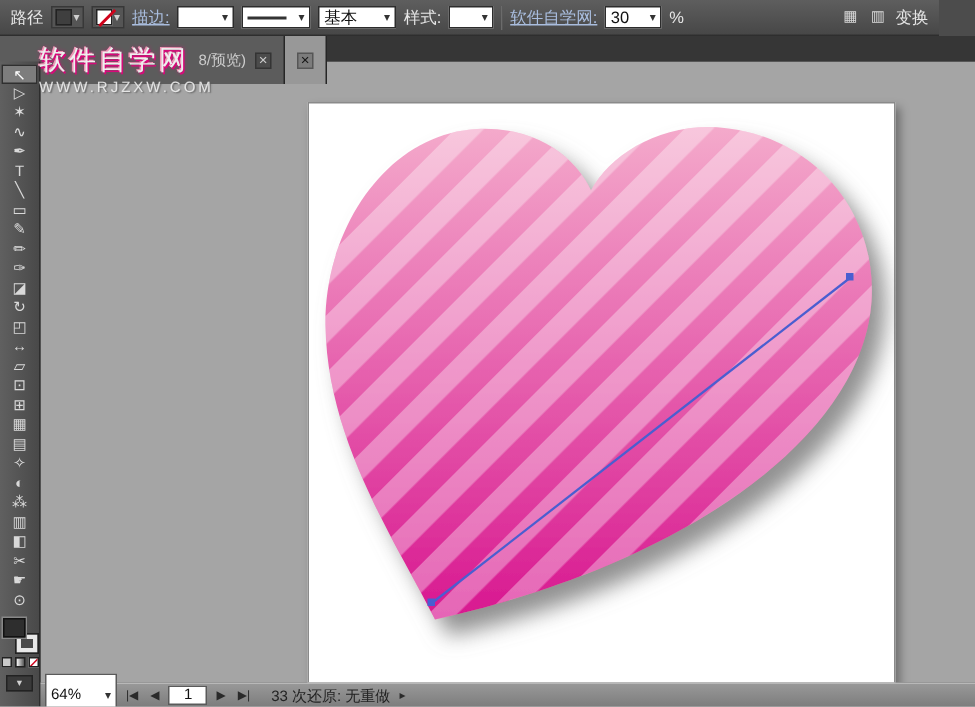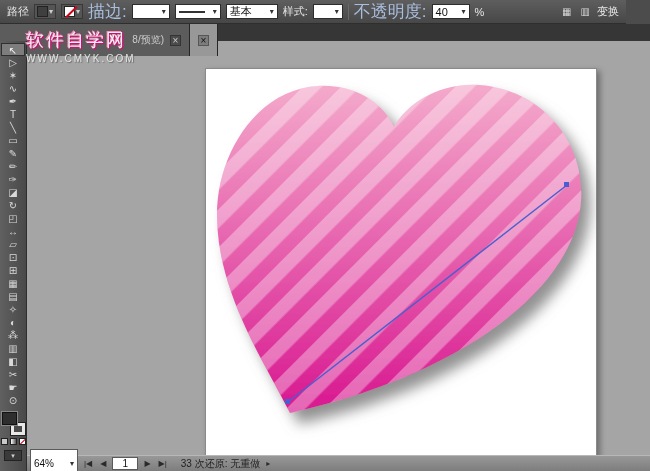--- a/index.html
+++ b/index.html
@@ -4,21 +4,21 @@
 <style>
   *{margin:0;padding:0;box-sizing:border-box;font-family:"Liberation Sans","DejaVu Sans",sans-serif}
   html,body{width:650px;height:471px}
   body{position:relative;background:#4c4c4c;overflow:hidden;font-size:11px;color:#e3e3e3}
 
   
   .options-bar{position:absolute;left:0;top:0;width:626px;height:24px;
     background:linear-gradient(#5e5e5e,#474747);border-bottom:1px solid #2e2e2e;
     display:flex;align-items:center;gap:5px;padding:0 7px;z-index:30}
   .ob-label{font-size:11px;color:#e6e6e6;white-space:nowrap}
-  .ob-link{font-size:17px;color:#a9bdde;white-space:nowrap;cursor:pointer}
+  .ob-link{font-size:11px;color:#a9bdde;text-decoration:underline;white-space:nowrap;cursor:pointer}
   .swatch-drop{display:flex;align-items:center;gap:1px;background:#555;border:1px solid #383838;padding:1px 2px;cursor:pointer}
   .swatch{width:11px;height:11px;border:1px solid #222;background:#3f3f3f;display:inline-block;position:relative}
   .swatch.none{background:#fff}
   .swatch.none::after{content:"";position:absolute;left:-1px;top:4px;width:15px;height:2px;background:#d0021b;transform:rotate(-45deg)}
   .arrow{font-size:8px;color:#cfcfcf;line-height:1}
   .combo{display:flex;align-items:center;justify-content:space-between;background:#fff;color:#111;
     border:1px solid #2c2c2c;height:15px;padding:0 3px;gap:4px;cursor:pointer}
   .combo .arrow{color:#333}
   .combo.w34{width:38px}.combo.w26{width:30px}.combo.w46{width:52px}.combo.w40{width:46px}
   .wline{display:inline-block;width:26px;height:2px;background:#333}
@@ -97,23 +97,23 @@
   <span class="combo w46">
     <span>基本</span>
     <span class="arrow">▾</span>
   </span>
   <span class="ob-label">样式:</span>
   <span class="combo w26">
     <span></span>
     <span class="arrow">▾</span>
   </span>
   <span class="sep"></span>
-  <span class="ob-link">不透明度:</span>
+  <span class="ob-link">软件自学网:</span>
   <span class="combo w34">
-    <span>40</span>
+    <span>30</span>
     <span class="arrow">▾</span>
   </span>
   <span class="ob-label">%</span>
   <span class="spacer"></span>
   <span class="icon-btn">▦</span>
   <span class="icon-btn">▥</span>
   <span class="ob-label">变换</span>
 </div>
 
 <div class="tab-bar">
@@ -121,21 +121,21 @@
     <span>8/预览)</span>
     <span class="tab-close">×</span>
   </div>
   <div class="tab active">
     <span class="tab-close">×</span>
   </div>
 </div>
 
 <div class="watermark">
   <div class="wm1">软件自学网</div>
-  <div class="wm2">WWW.CMYK.COM</div>
+  <div class="wm2">WWW.RJZXW.COM</div>
 </div>
 
 <div class="tool-palette">
   <div id="tools" style="display:flex;flex-direction:column;align-items:center">
       <div class="tool active">↖</div>
       <div class="tool">▷</div>
       <div class="tool">✶</div>
       <div class="tool">∿</div>
       <div class="tool">✒</div>
       <div class="tool">T</div>

